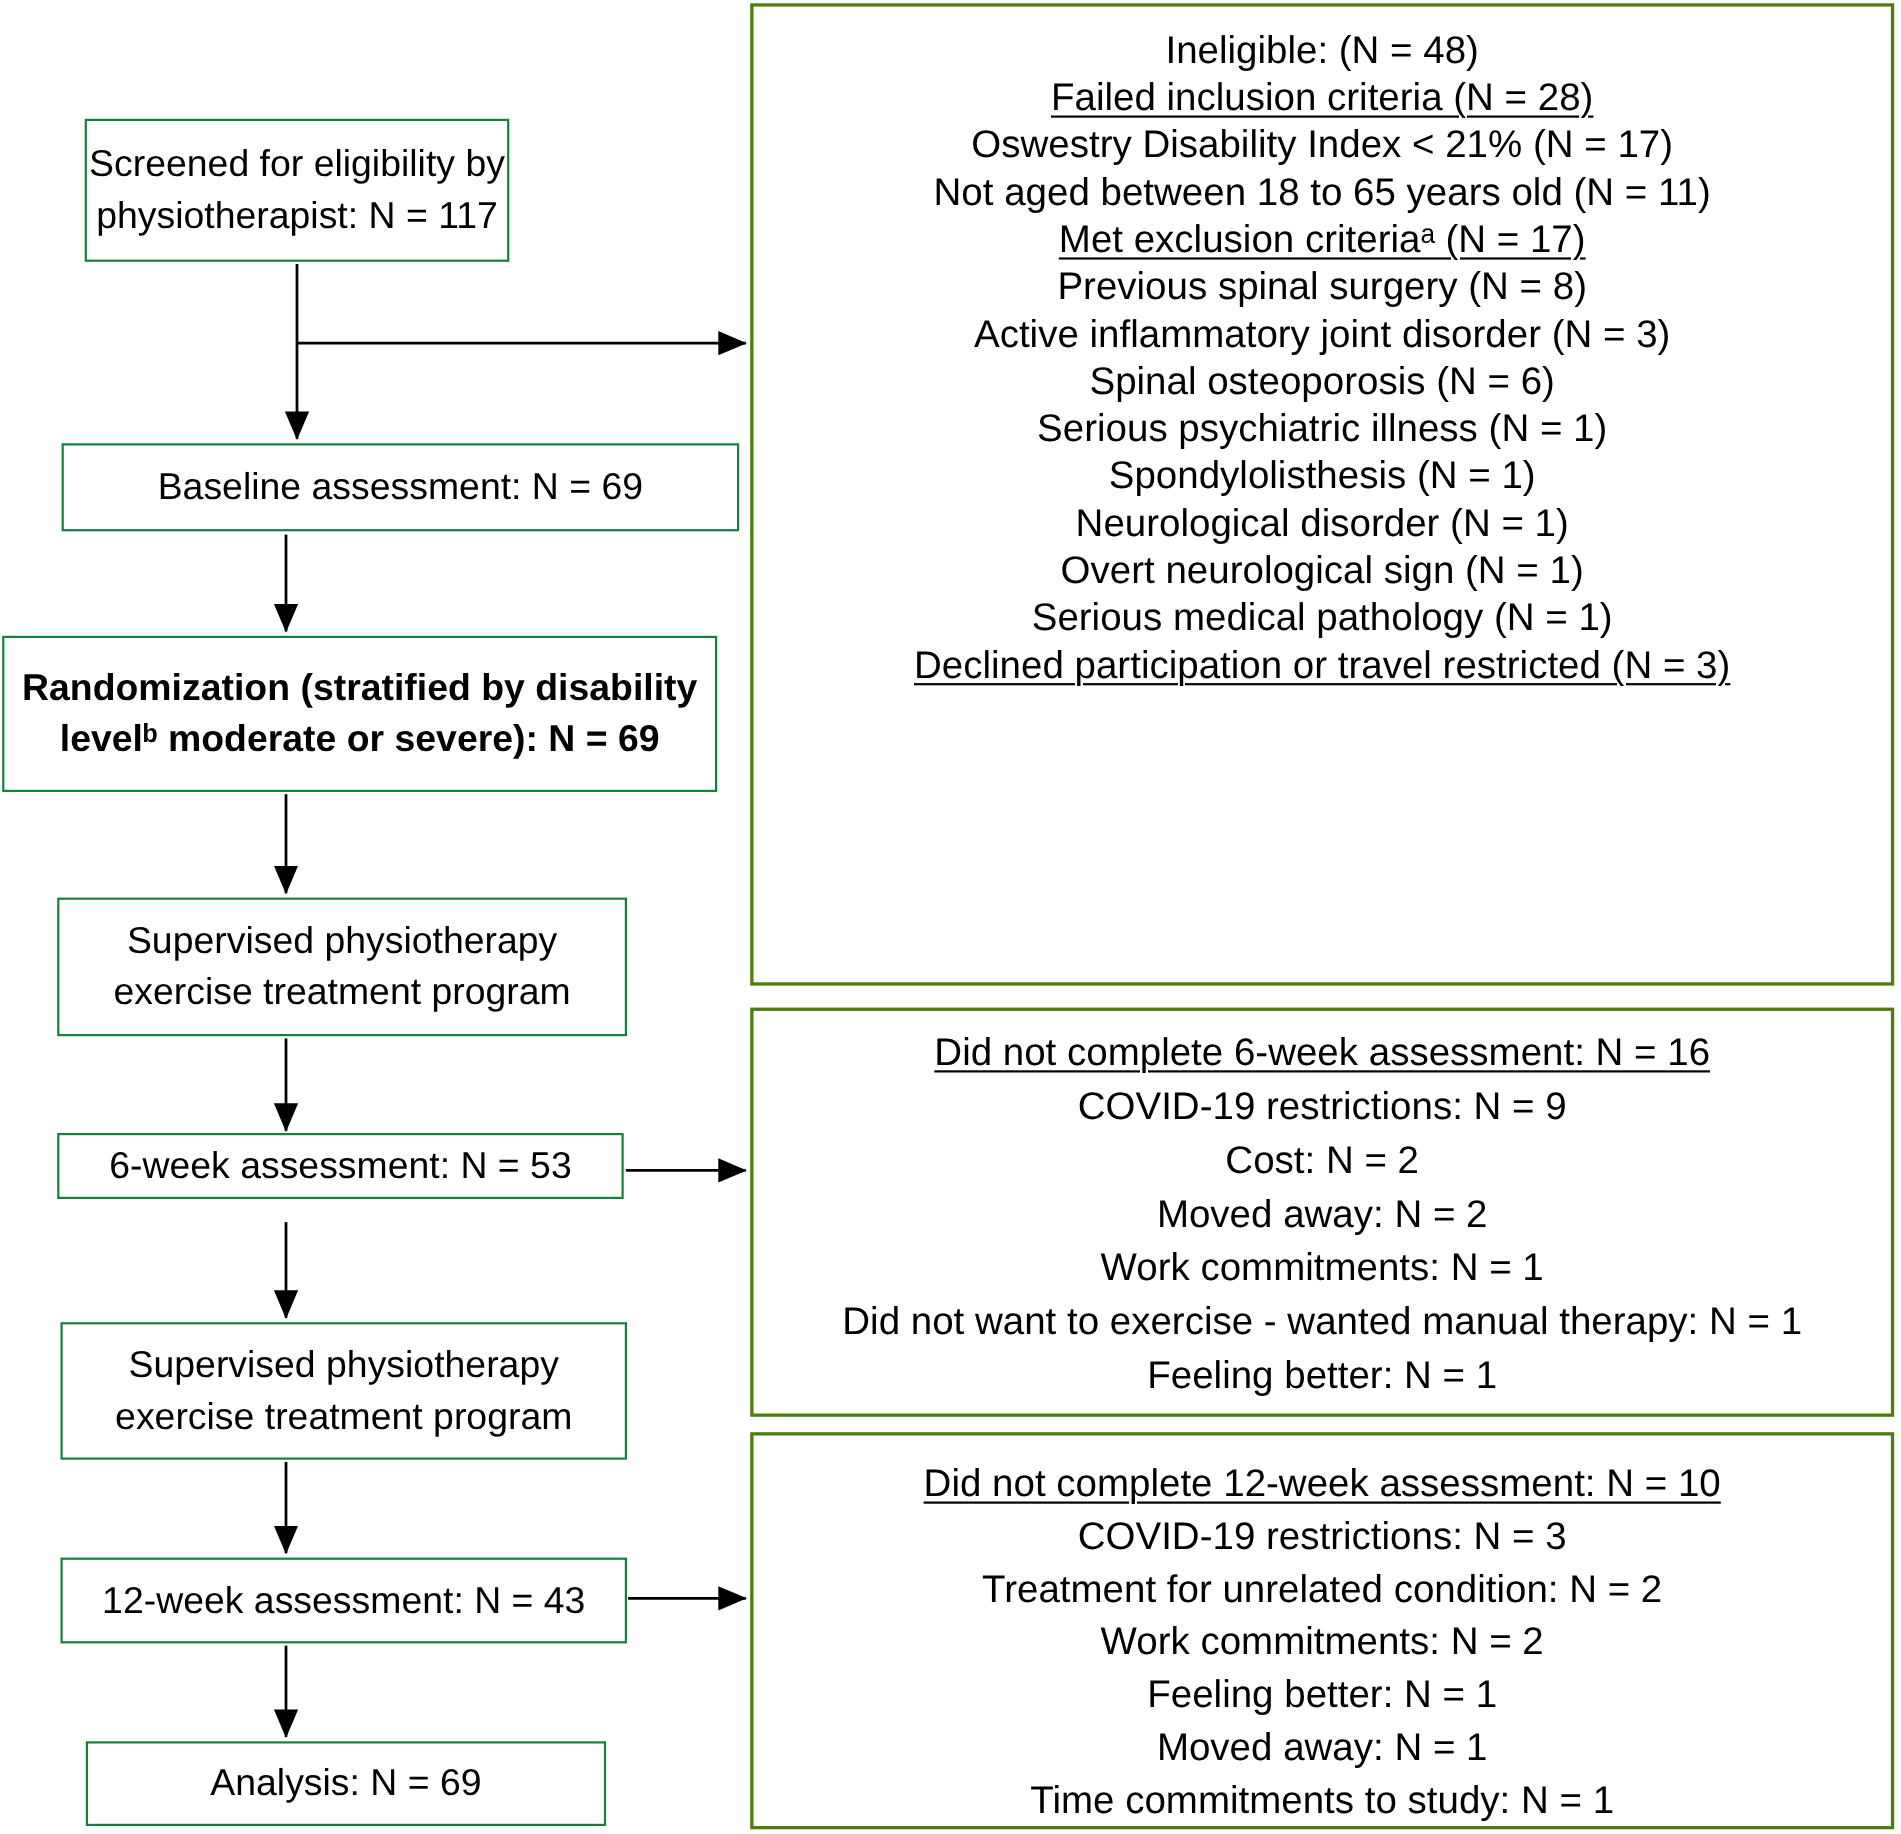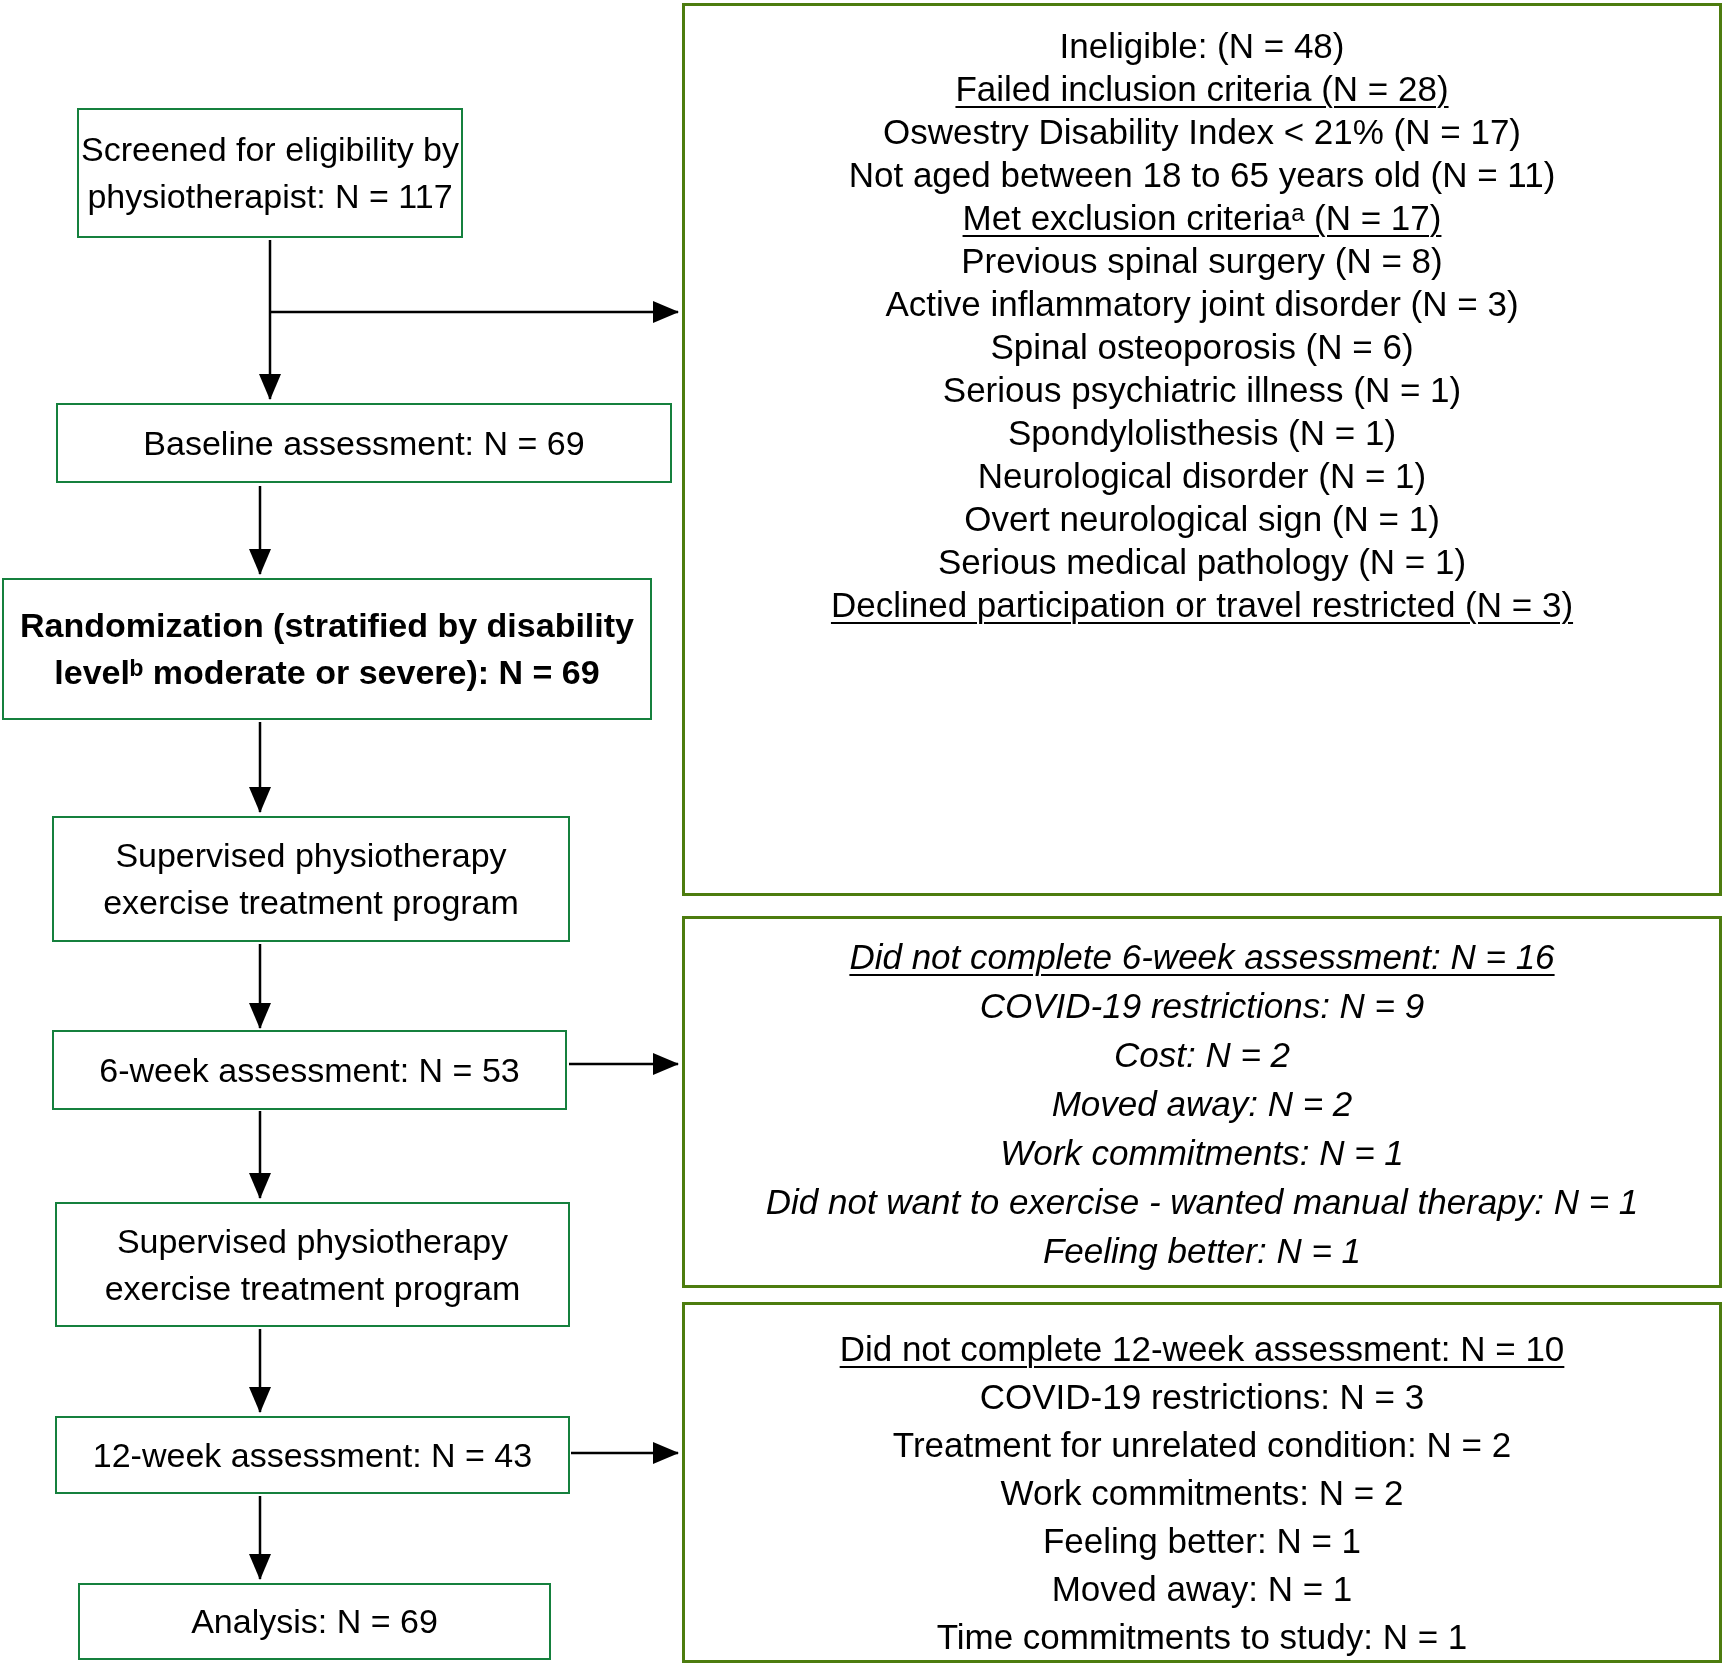--- a/index.html
+++ b/index.html
@@ -78,21 +78,21 @@
   <div class="box" style="left:2px;top:578px;width:650px;height:142px;font-weight:bold;">
     <div>Randomization (stratified by disability</div>
     <div>levelᵇ moderate or severe): N = 69</div>
   </div>
 
   <div class="box" style="left:52px;top:816px;width:518px;height:126px;">
     <div>Supervised physiotherapy</div>
     <div>exercise treatment program</div>
   </div>
 
-  <div class="box" style="left:52px;top:1030px;width:515px;height:80px;">
+  <div class="box" style="left:52px;top:1030px;width:515px;height:60px;">
     <div>6-week assessment: N = 53</div>
   </div>
 
   <div class="box" style="left:55px;top:1202px;width:515px;height:125px;">
     <div>Supervised physiotherapy</div>
     <div>exercise treatment program</div>
   </div>
 
   <div class="box" style="left:55px;top:1416px;width:515px;height:78px;">
     <div>12-week assessment: N = 43</div>
@@ -117,21 +117,21 @@
     <div class="rl">Spondylolisthesis (N = 1)</div>
     <div class="rl">Neurological disorder (N = 1)</div>
     <div class="rl">Overt neurological sign (N = 1)</div>
     <div class="rl">Serious medical pathology (N = 1)</div>
     <div class="rl"></div>
     <div class="rl"></div>
     <div class="rl"></div>
     <div class="rl u">Declined participation or travel restricted (N = 3)</div>
   </div>
 
-  <div class="rbox lh49" style="left:682px;top:916px;width:1040px;height:372px;padding-top:13px;font-style:italic;">
+  <div class="rbox lh49" style="left:682px;top:916px;width:1040px;height:372px;padding-top:13px;">
     <div class="rl u">Did not complete 6-week assessment: N = 16</div>
     <div class="rl">COVID-19 restrictions: N = 9</div>
     <div class="rl">Cost: N = 2</div>
     <div class="rl">Moved away: N = 2</div>
     <div class="rl">Work commitments: N = 1</div>
     <div class="rl">Did not want to exercise - wanted manual therapy: N = 1</div>
     <div class="rl">Feeling better: N = 1</div>
   </div>
 
   <div class="rbox lh48" style="left:682px;top:1302px;width:1040px;height:361px;padding-top:20px;">

